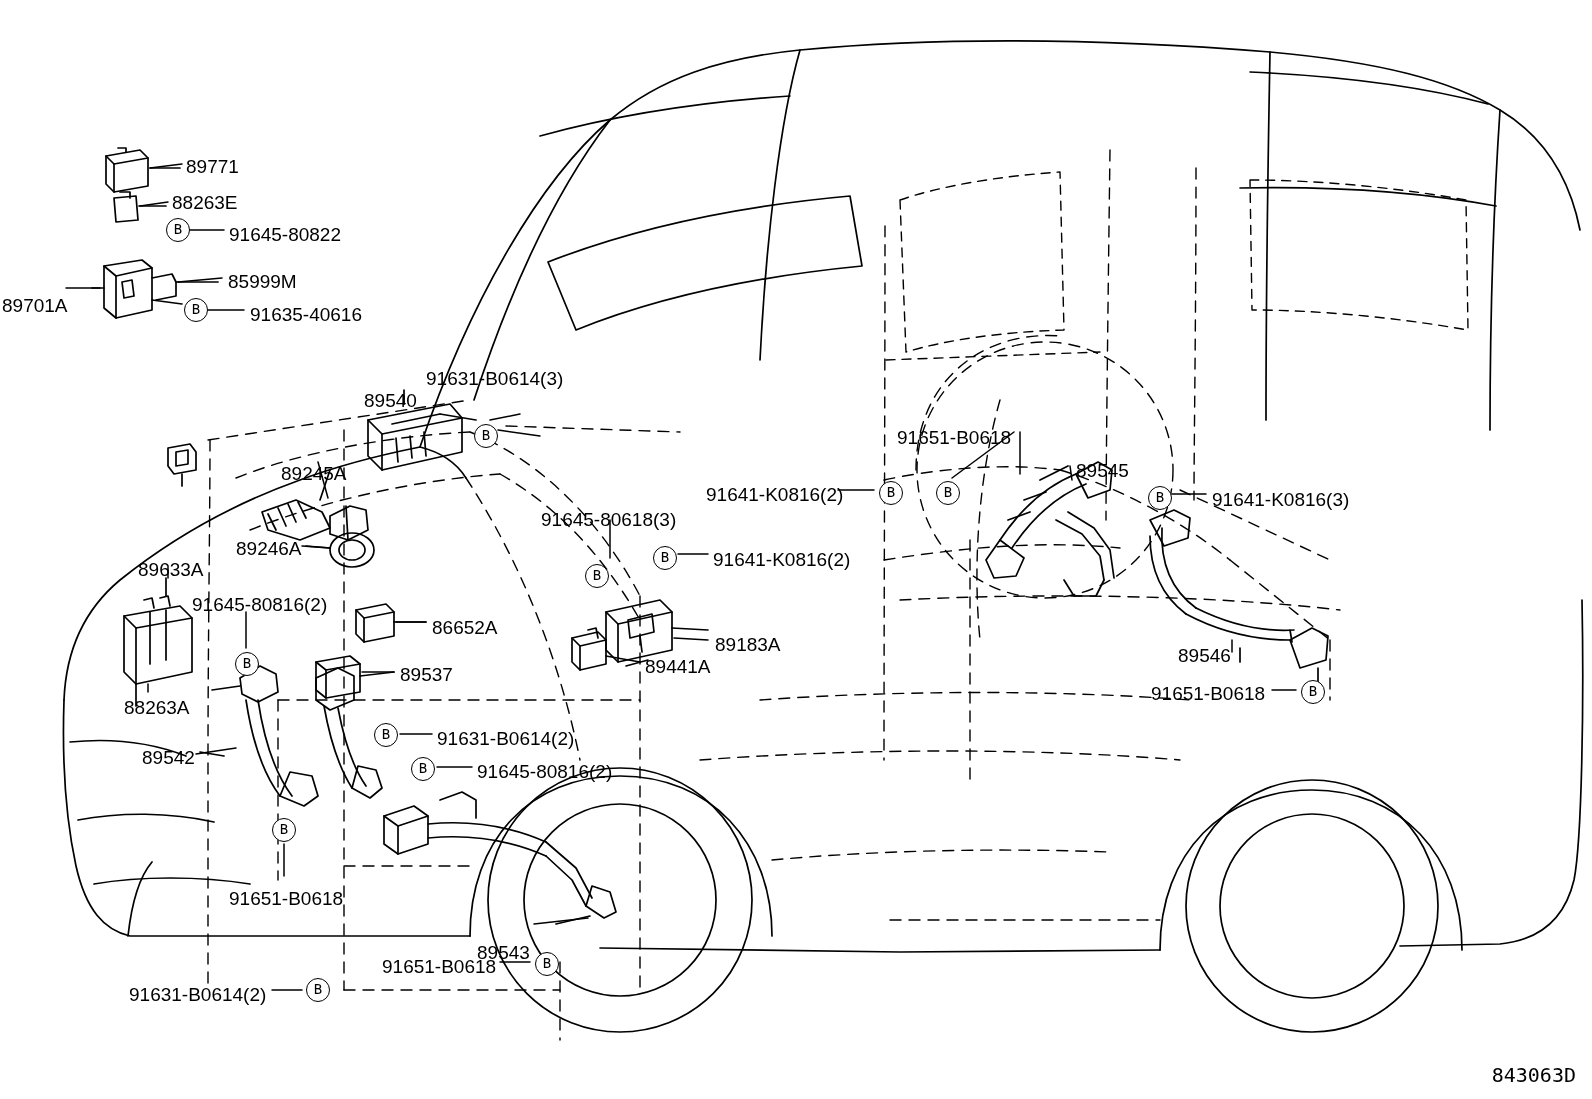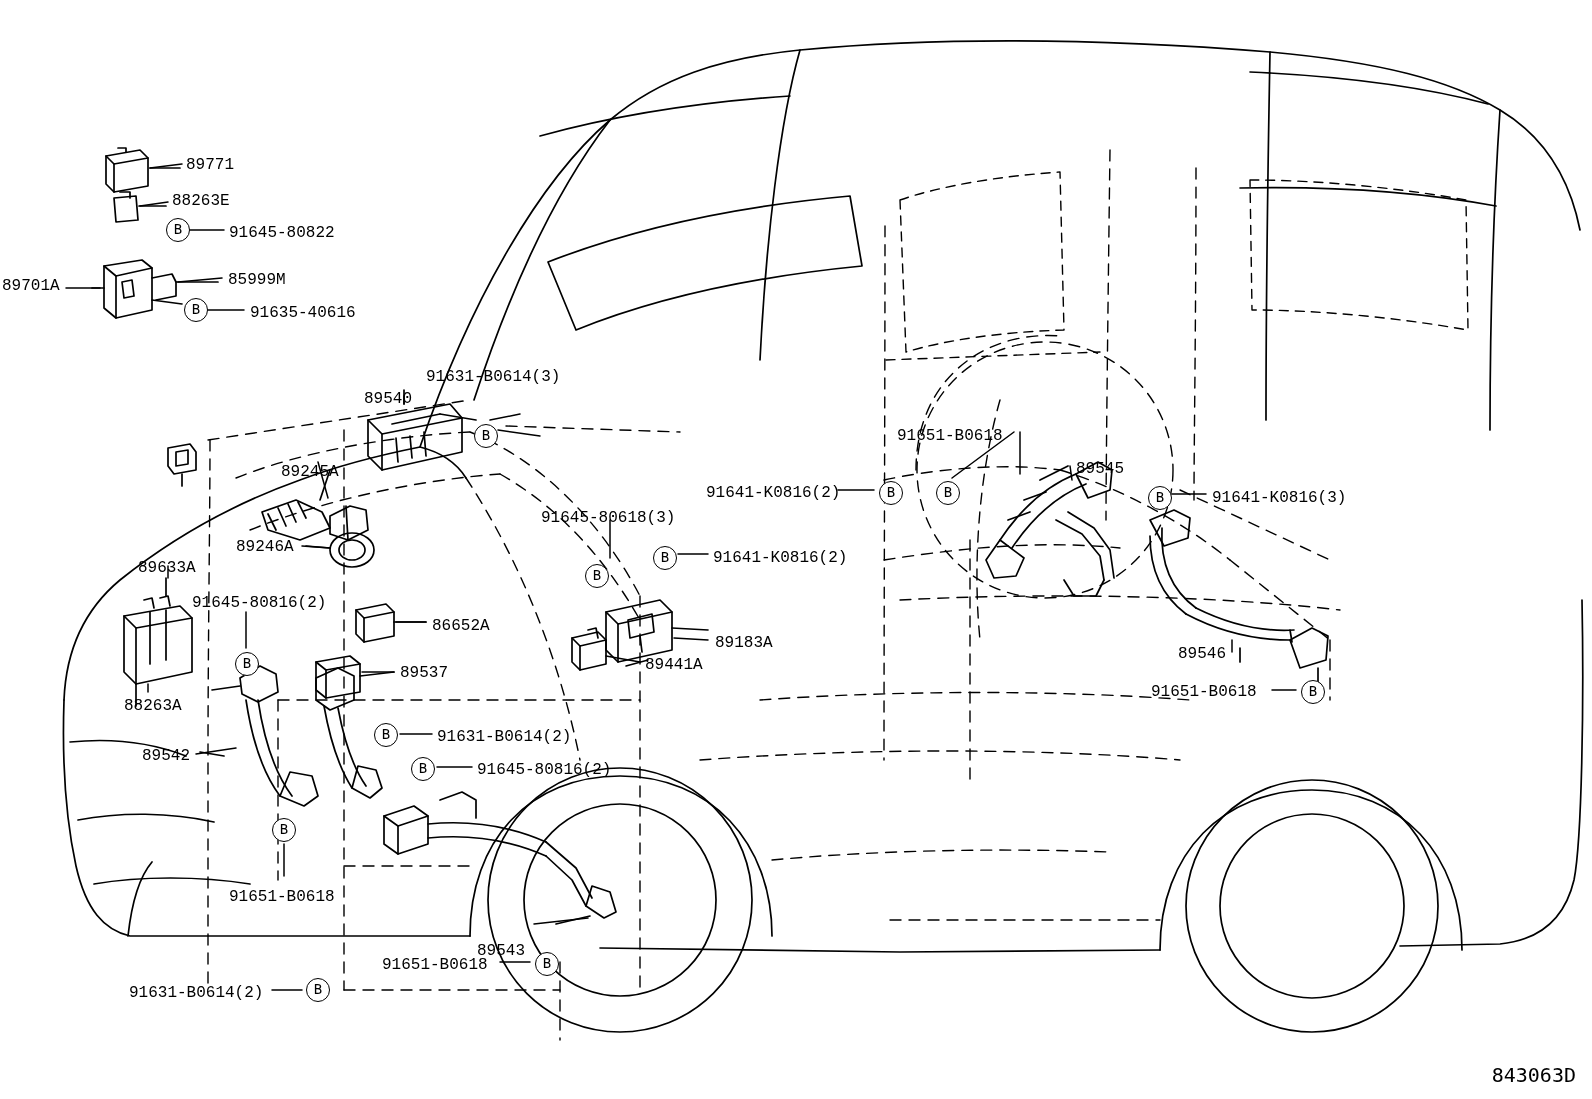--- a/index.html
+++ b/index.html
@@ -17,22 +17,22 @@
   }
   #artwork {
     position: absolute;
     left: 0;
     top: 0;
     width: 1592px;
     height: 1099px;
   }
   .lbl {
     position: absolute;
-    font-family: Liberation Mono, monospace;
-    font-size: 16px;
+    font-family: Liberation Sans, sans-serif;
+    font-size: 19px;
     letter-spacing: 0px;
     color: #000000;
     white-space: pre;
     line-height: 1.15;
   }
   .bolt {
     position: absolute;
     width: 24px;
     height: 24px;
     border: 1.6px solid #000;
@@ -324,21 +324,21 @@
       </g>
 
     </g>
   </svg>
 
 
   <div class="lbl" style="left:186px; top:156px;">89771</div>
   <div class="lbl" style="left:172px; top:192px;">88263E</div>
   <div class="lbl" style="left:229px; top:224px;">91645-80822</div>
   <div class="lbl" style="left:228px; top:271px;">85999M</div>
-  <div class="lbl" style="left:2px;   top:277px;">89701A</div>
+  <div class="lbl" style="left:2px;   top:295px;">89701A</div>
   <div class="lbl" style="left:250px; top:304px;">91635-40616</div>
   <div class="lbl" style="left:426px; top:368px;">91631-B0614(3)</div>
   <div class="lbl" style="left:364px; top:390px;">89540</div>
   <div class="lbl" style="left:281px; top:447px;margin-top:16px;">89245A</div>
   <div class="lbl" style="left:897px; top:427px;">91651-B0618</div>
   <div class="lbl" style="left:1076px; top:460px;">89545</div>
   <div class="lbl" style="left:706px; top:484px;">91641-K0816(2)</div>
   <div class="lbl" style="left:1212px; top:489px;">91641-K0816(3)</div>
   <div class="lbl" style="left:541px; top:509px;">91645-80618(3)</div>
   <div class="lbl" style="left:236px; top:538px;">89246A</div>

